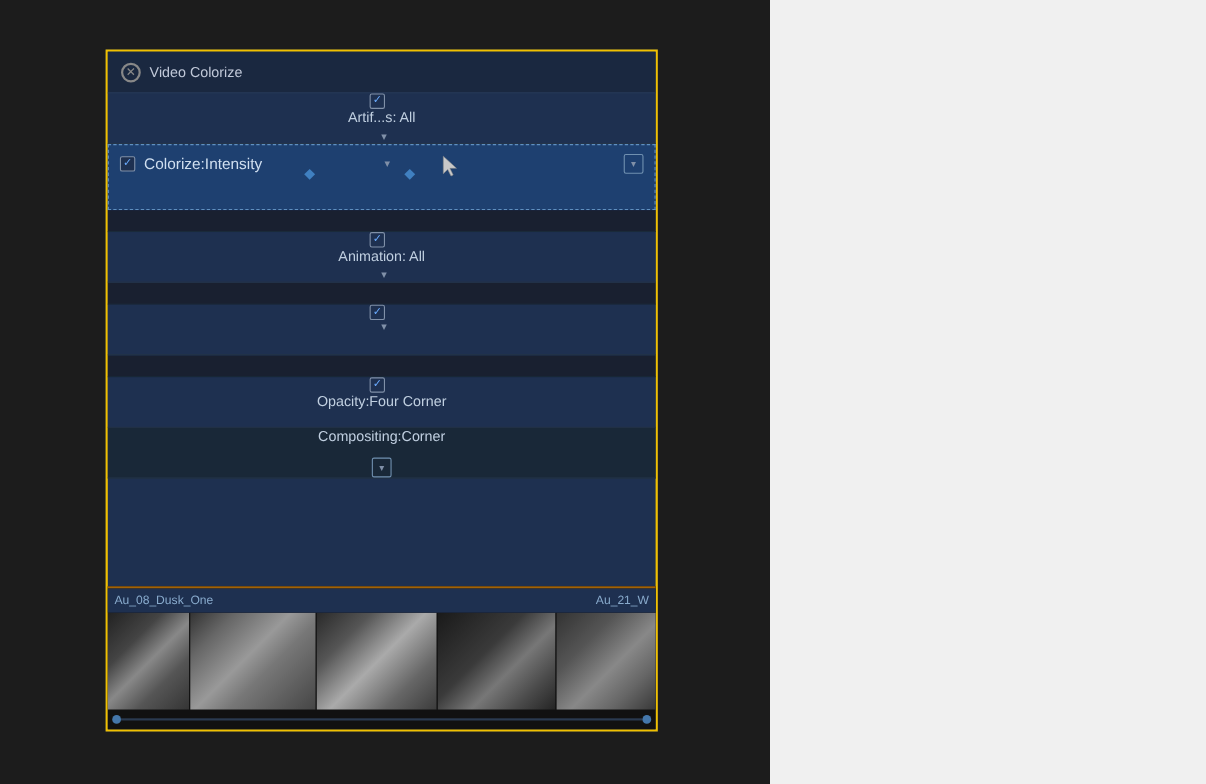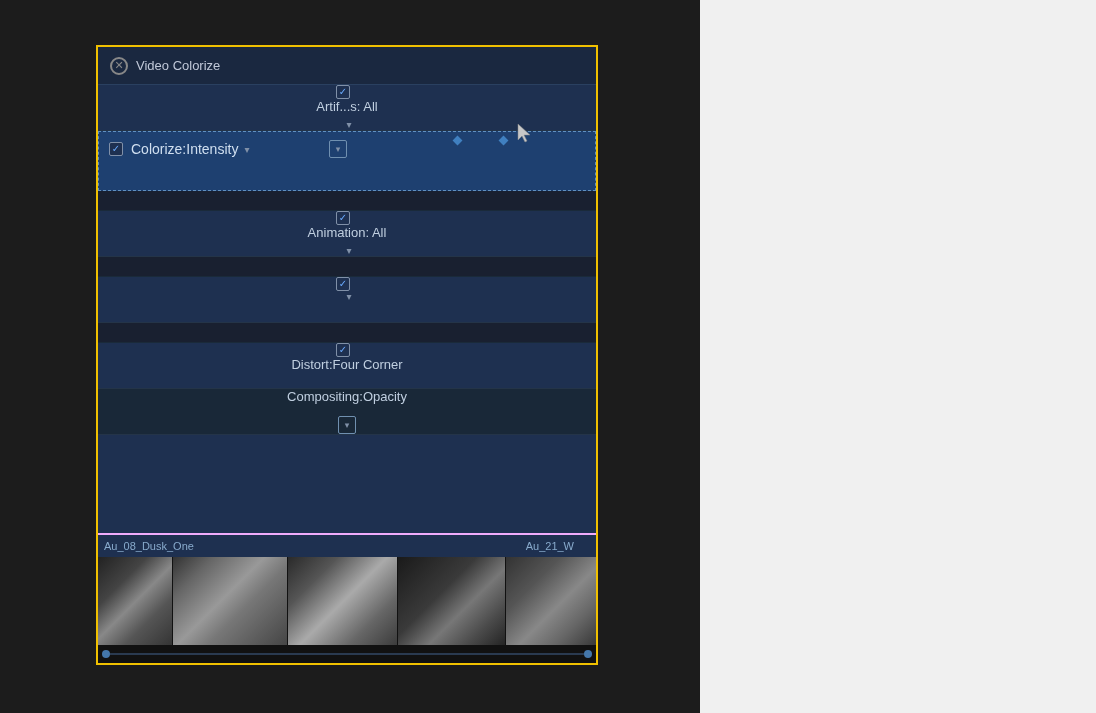--- a/index.html
+++ b/index.html
@@ -245,21 +245,21 @@
       </div>
       <span class="panel-title">Video Colorize</span>
     </div>
 
     <div class="effect-row normal">
       <div class="checkbox checked"></div>
       <span class="effect-name">Artif...s: All</span>
       <span class="dropdown-arrow">▾</span>
     </div>
 
-    <div class="effect-row highlighted" style="height:60px; flex-direction:row; align-items:flex-start; padding-top:8px;">
+    <div class="effect-row highlighted" style="height:60px; flex-direction:column; align-items:center; padding-top:8px;">
       <div style="display:flex; align-items:center; width:100%;">
         <div class="checkbox checked"></div>
         <span class="effect-name bold">Colorize:Intensity</span>
         <span class="dropdown-arrow" style="margin-left:6px;">▾</span>
         <div style="flex:1;"></div>
         <div class="expand-btn">▾</div>
       </div>
 
       <div class="keyframe-track" style="position:relative; width:calc(100% - 20px); margin-left:10px; margin-top:4px;">
         <div class="keyframe-dot" style="left:25%;"></div>
@@ -285,35 +285,35 @@
 
     <div class="effect-row normal">
       <div class="checkbox checked"></div>
       <span class="dropdown-arrow">▾</span>
     </div>
 
     <div class="gap-row"></div>
 
     <div class="effect-row normal">
       <div class="checkbox checked"></div>
-      <span class="effect-name">Distort:Four Corner</span>
+      <span class="effect-name">Opacity:Four Corner</span>
     </div>
 
     <div class="effect-row no-check">
       <div style="width:22px;"></div>
-      <span class="effect-name">Compositing:Opacity</span>
+      <span class="effect-name">Compositing:Corner</span>
       <div style="flex:1;"></div>
       <div class="expand-btn">▾</div>
     </div>
 
-    <div style="position:absolute; bottom:0; left:0; right:0; height:130px; background:#111; border-top:2px solid #f0abfc;">
+    <div style="position:absolute; bottom:0; left:0; right:0; height:130px; background:#111; border-top:2px solid #a16207;">
 
       <div style="height:22px; background:#1e3050; display:flex; align-items:center; padding:0 6px; position:relative;">
         <span style="color:#88aacc; font-size:11px;">Au_08_Dusk_One</span>
-        <span style="color:#88aacc; font-size:11px; position:absolute; right:22px;">Au_21_W</span>
+        <span style="color:#88aacc; font-size:11px; position:absolute; right:6px;">Au_21_W</span>
       </div>
 
       <div style="display:flex; height:88px; overflow:hidden;">
         <div class="film-frame car-frame-1" style="width:75px;"></div>
         <div class="film-frame car-frame-2" style="width:115px;"></div>
         <div class="film-frame car-frame-3" style="width:110px;"></div>
         <div class="film-frame car-frame-4" style="width:108px;"></div>
         <div class="film-frame car-frame-right" style="width:94px;"></div>
       </div>
 

